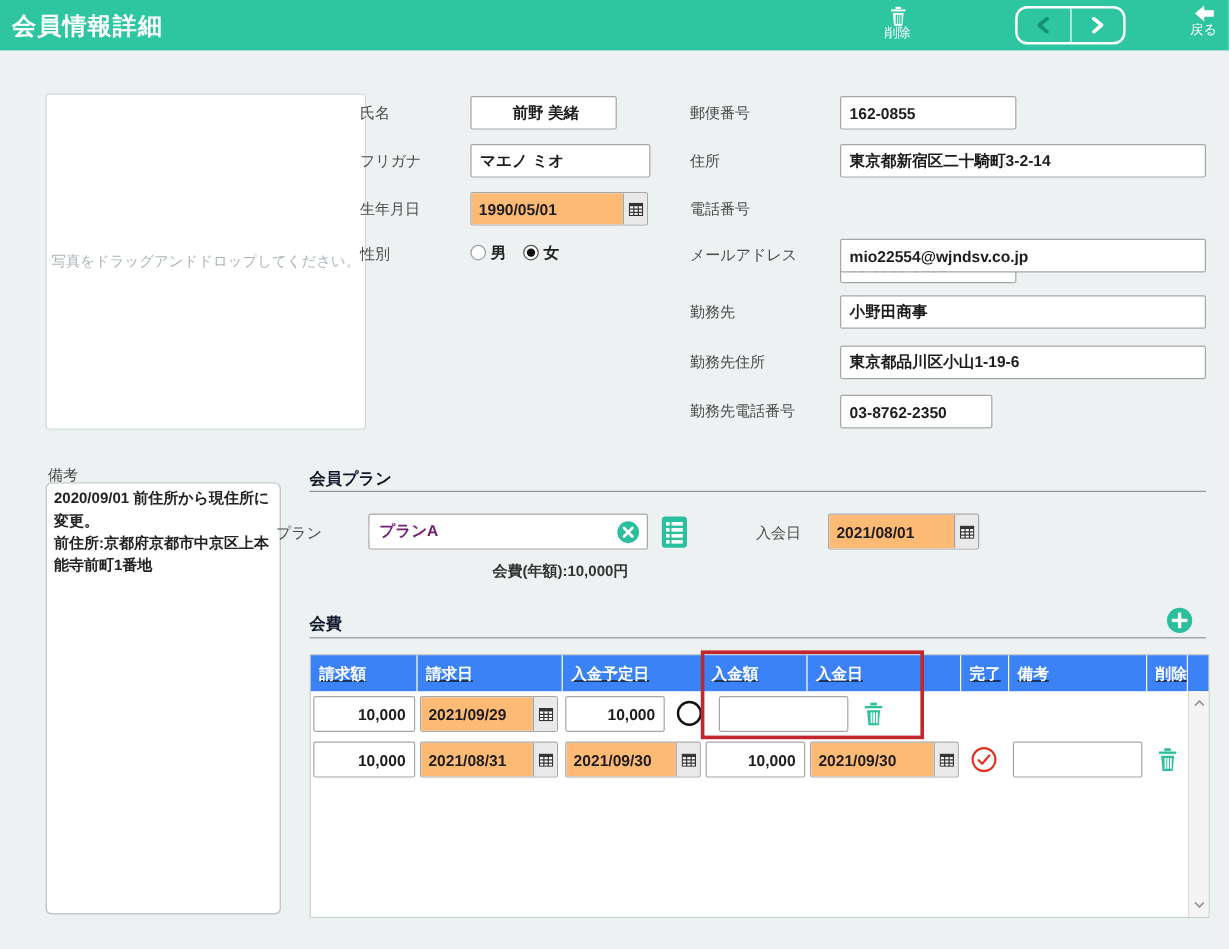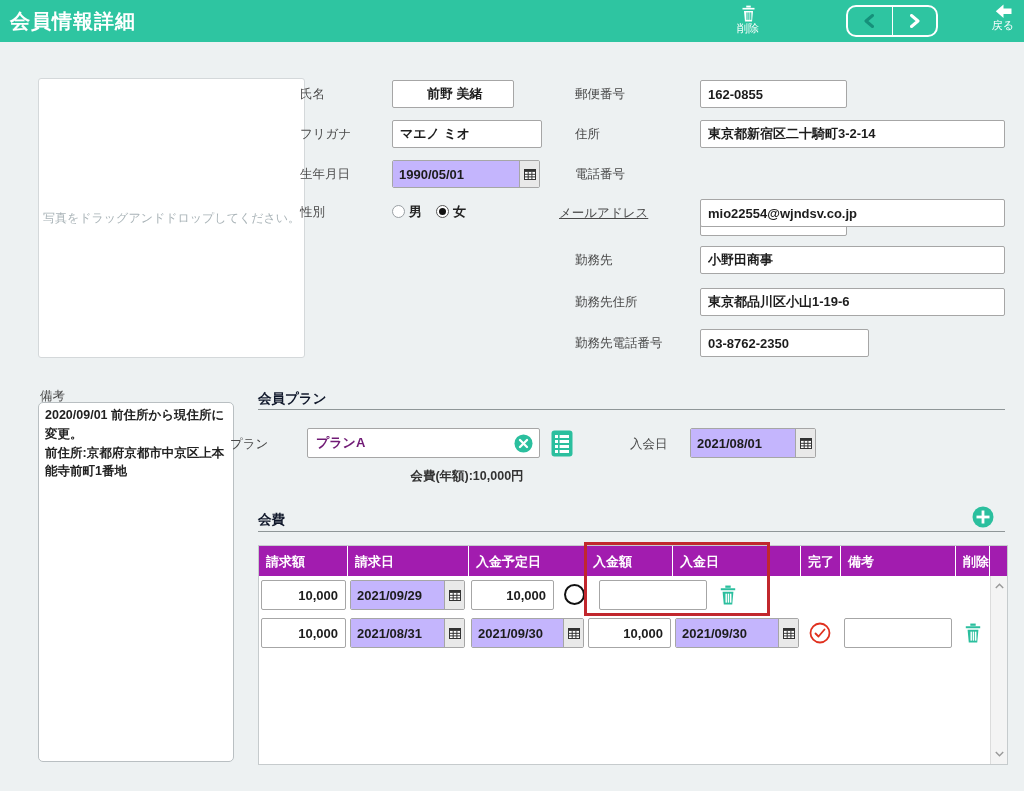--- a/index.html
+++ b/index.html
@@ -17,21 +17,21 @@
   .nav-half { flex:1; display:flex; align-items:center; justify-content:center; cursor:pointer; }
   .nav-half.prev { border-right:1px solid #fff; }
   .back-ctl { right:5px; top:4px; width:32px; }
   .back-ctl svg { display:block; margin:0 auto; }
 
   
   .flabel { position:absolute; font-size:12.5px; color:#4a4a4a; text-align:left; white-space:nowrap; }
   .tb { position:absolute; height:28px; border:1px solid #a6a6a6; background:#fff; border-radius:2px;
         font:bold 13px "Liberation Sans",sans-serif; color:#1c1c1c; padding:0 7px; }
   .datefield { position:absolute; height:28px; border:1px solid #a6a6a6; background:#fff; border-radius:2px; display:flex; overflow:hidden; }
-  .datefield input { flex:1; min-width:0; border:none; font:bold 13px "Liberation Sans",sans-serif; color:#1c1c1c; padding:0 6px; background:#c4b5fd; }
+  .datefield input { flex:1; min-width:0; border:none; font:bold 13px "Liberation Sans",sans-serif; color:#1c1c1c; padding:0 6px; background:#fdba74; }
   .calbtn { width:20px; background:#e9e9e9; border-left:1px solid #a6a6a6; display:flex; align-items:center; justify-content:center; cursor:pointer; }
 
   .photo-drop { position:absolute; left:38px; top:78px; width:267px; height:280px; background:#fff; border:1px solid #d4d8da; border-radius:3px;
                 display:flex; align-items:center; justify-content:center; }
   .photo-drop span { color:#aab4b8; font-size:12px; }
 
   .radio { display:inline-block; width:13px; height:13px; border-radius:50%; border:1px solid #9aa0a4; background:#fff; vertical-align:-2px; position:relative; cursor:pointer; }
   .radio.checked { border-color:#555; }
   .radio.checked::after { content:""; position:absolute; left:2px; top:2px; width:7px; height:7px; border-radius:50%; background:#111; }
   .radio-lbl { font-size:13px; font-weight:bold; color:#222; margin:0 14px 0 4px; }
@@ -47,21 +47,21 @@
   .plan-group { position:absolute; left:307px; top:428px; width:233px; height:30px; border:1px solid #a6a6a6; border-radius:2px; background:#fff; display:flex; align-items:center; }
   .plan-group input { flex:1; min-width:0; border:none; font:bold 13px "Liberation Sans",sans-serif; color:#701a75; padding:0 8px; }
   .clear-btn { width:19px; height:19px; margin-right:6px; cursor:pointer; flex:0 0 auto; }
   .list-btn { position:absolute; left:551px; top:430px; width:22px; height:27px; cursor:pointer; }
   .fee-note { position:absolute; left:307px; top:468px; width:320px; text-align:center; font-size:12.5px; color:#333; font-weight:bold; }
 
   .plus-btn { position:absolute; left:972px; top:506px; width:22px; height:22px; cursor:pointer; }
 
   
   .fee-table { position:absolute; left:258px; top:545px; width:750px; height:220px; background:#fff; border:1px solid #c6cbcd; }
-  .fee-header { display:flex; height:30px; background:#a21caf; }
+  .fee-header { display:flex; height:30px; background:#3b82f6;text-decoration:underline; }
   .fee-col { color:#fff; font-weight:bold; font-size:13px; padding:7px 0 0 7px; border-right:1px solid #fff; height:30px; }
   .fee-col:last-child { border-right:none; }
   .w1{width:89px;} .w2{width:121px;} .w3{width:117px;} .w4{width:87px;} .w5{width:128px;} .w6{width:40px;} .w7{width:115px;} .w8{width:34px;} .wfill{flex:1;}
   .fee-row { display:flex; align-items:flex-start; height:38px; padding-top:4px; }
   .cell { position:relative; }
   .cell .tb, .cell .datefield { position:static; height:30px; }
   .num { text-align:right; }
   .ring { display:inline-block; width:21px; height:21px; border:2px solid #111; border-radius:50%; background:#fff; cursor:pointer; margin:4px 0 0 8px; }
   .done-svg { margin:4px 0 0 8px; cursor:pointer; }
   .row-trash { margin:5px 0 0 8px; cursor:pointer; }
@@ -143,31 +143,31 @@
 
 <div class="flabel" style="left:575px;top:86px;width:118px;">郵便番号</div>
 <input class="tb" style="left: 700px; top: 80px; width: 147px;" value="162-0855">
 
 <div class="flabel" style="left:575px;top:126px;width:118px;">住所</div>
 <input class="tb" style="left: 700px; top: 120px; width: 305px;" value="東京都新宿区二十騎町3-2-14">
 
 <div class="flabel" style="left:575px;top:166px;width:118px;">電話番号</div>
 <input class="tb" style="left: 700px; top: 160px; width: 147px; margin-top: 48px;" value="03-9359-3251">
 
-<div class="flabel" style="left:559px;top:205px;width:118px;text-decoration:underline;">メールアドレス</div>
+<div class="flabel" style="left:575px;top:205px;width:118px;">メールアドレス</div>
 <input class="tb" style="left: 700px; top: 199px; width: 305px;" value="mio22554@wjndsv.co.jp">
 
 <div class="flabel" style="left:575px;top:252px;width:118px;">勤務先</div>
 <input class="tb" style="left: 700px; top: 246px; width: 305px;" value="小野田商事">
 
 <div class="flabel" style="left:575px;top:294px;width:118px;">勤務先住所</div>
 <input class="tb" style="left: 700px; top: 288px; width: 305px;" value="東京都品川区小山1-19-6">
 
 <div class="flabel" style="left:575px;top:335px;width:118px;">勤務先電話番号</div>
-<input class="tb" style="left: 700px; top: 329px; width: 169px;" value="03-8762-2350">
+<input class="tb" style="left: 700px; top: 329px; width: 127px;" value="03-8762-2350">
 
 <div class="notes-label">備考</div>
 <textarea class="notes-area" style="">2020/09/01 前住所から現住所に変更。
 前住所:京都府京都市中京区上本能寺前町1番地</textarea>
 
 <div class="section-title" style="left:258px;top:390px;">会員プラン</div>
 <div class="rule" style="left:258px;top:409px;width:747px;"></div>
 
 <div class="flabel" style="left:230px;top:436px;width:72px;">プラン</div>
 <div class="plan-group">

